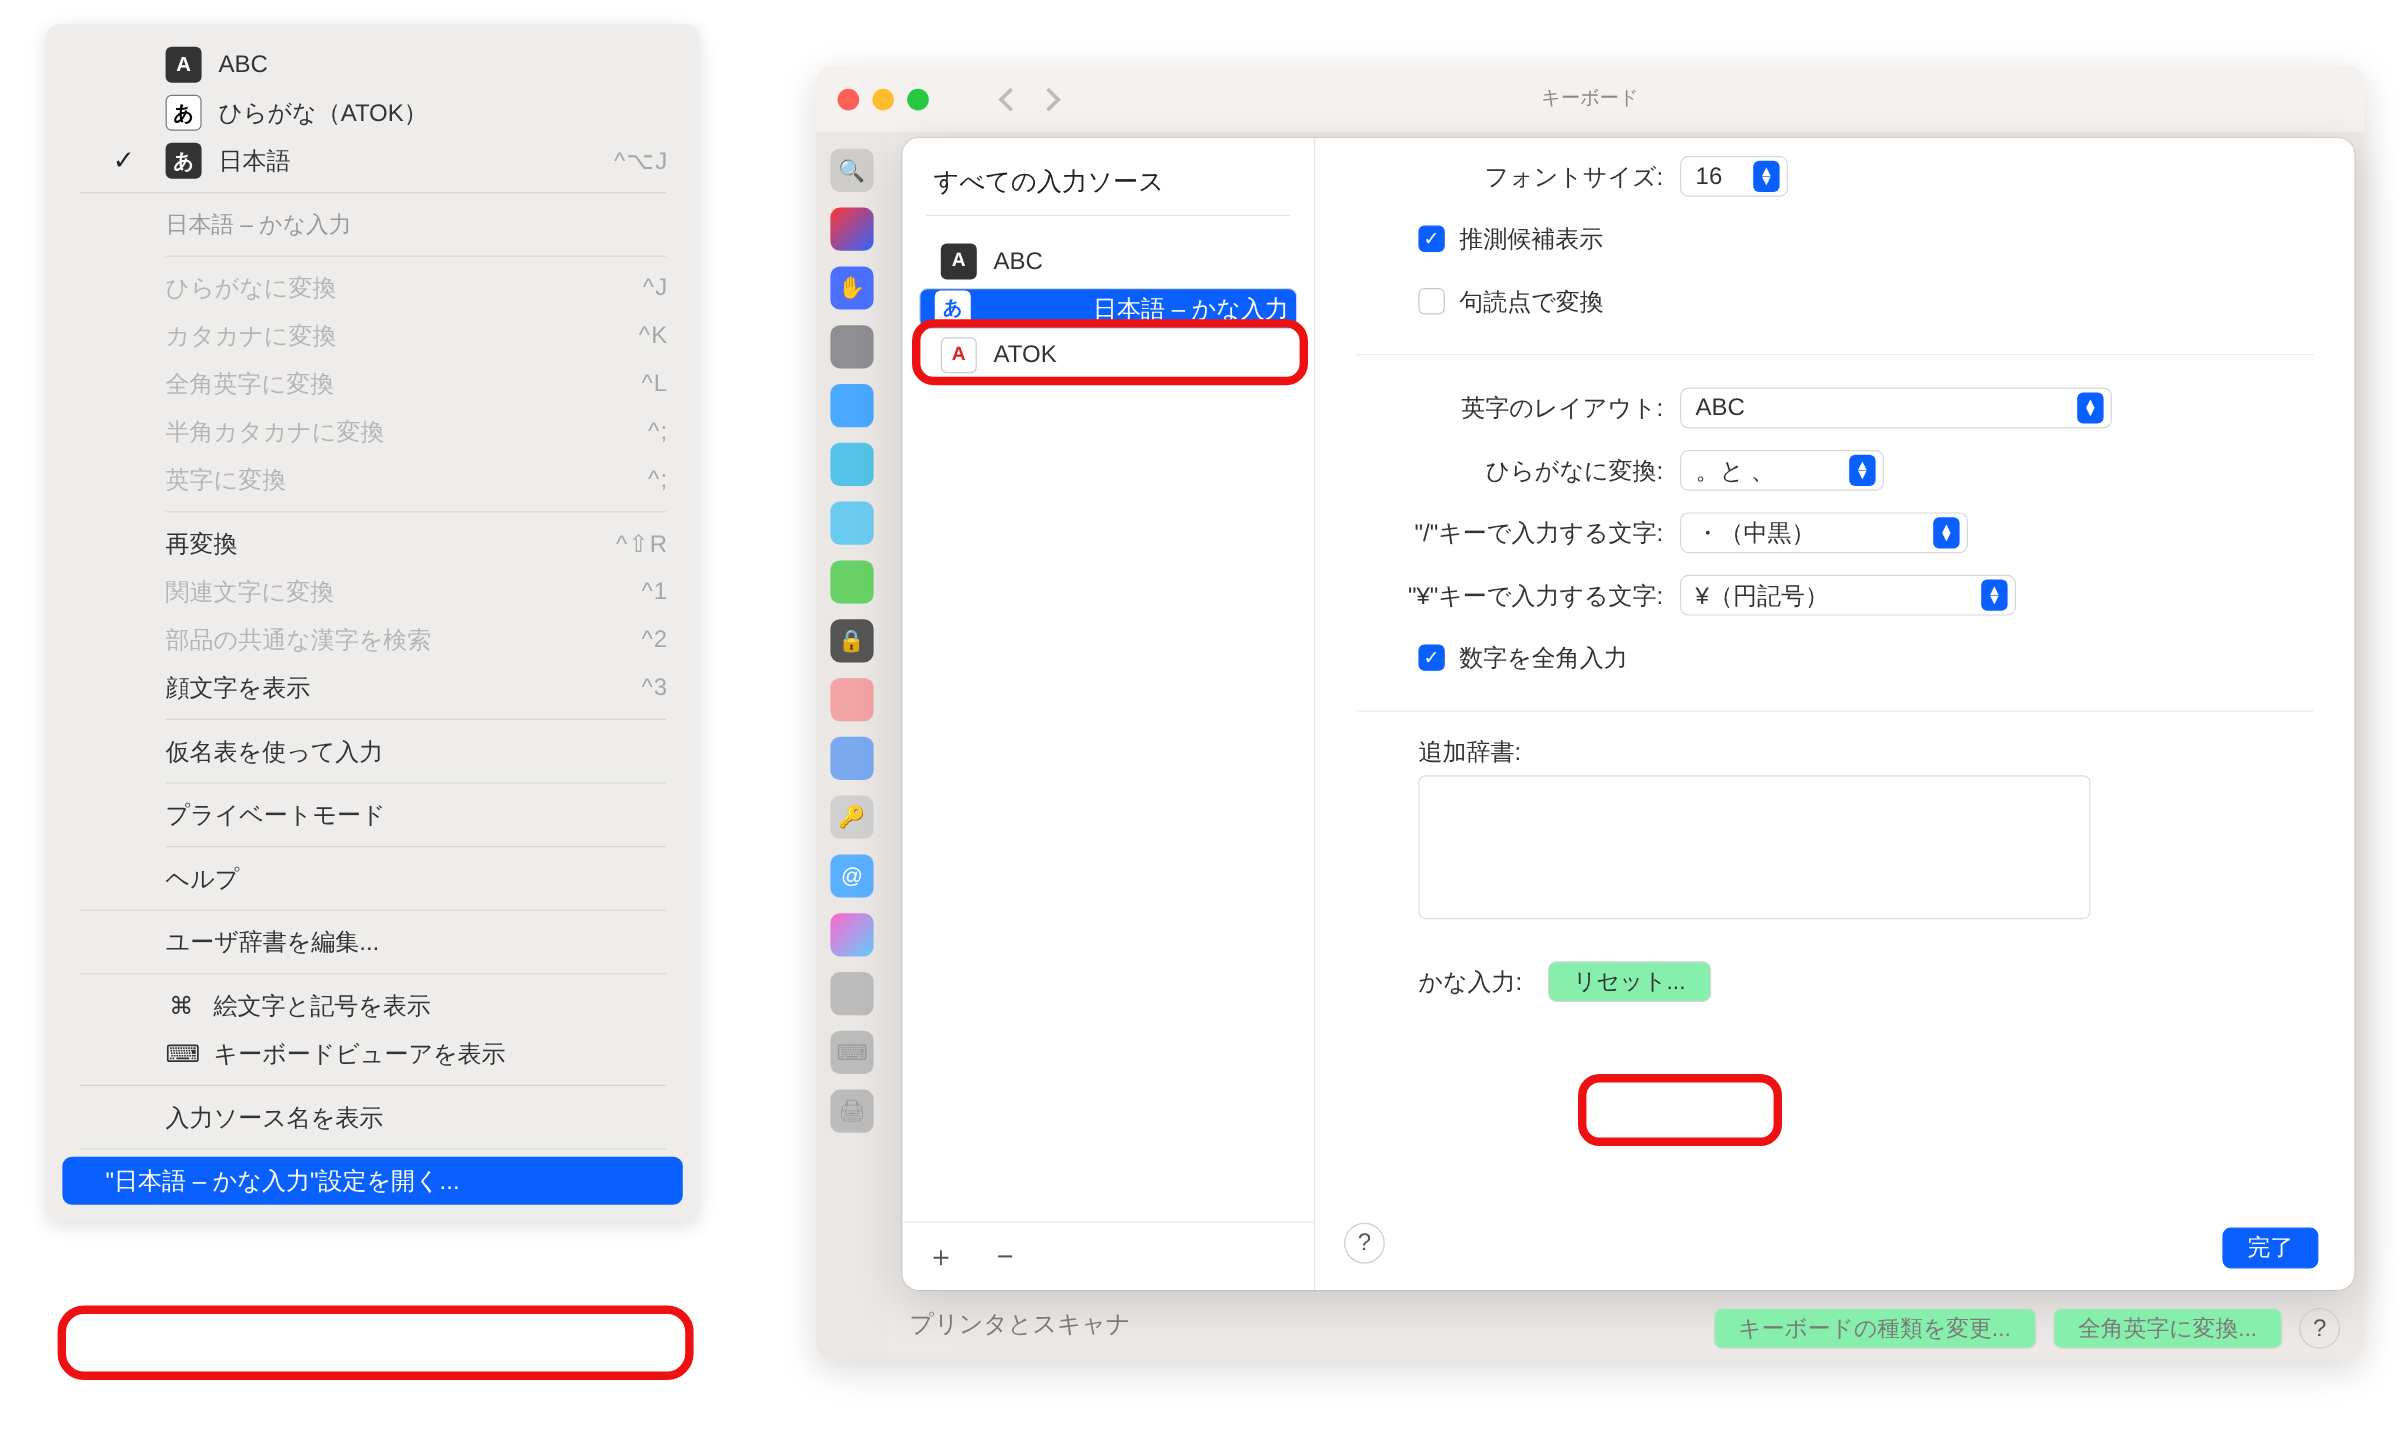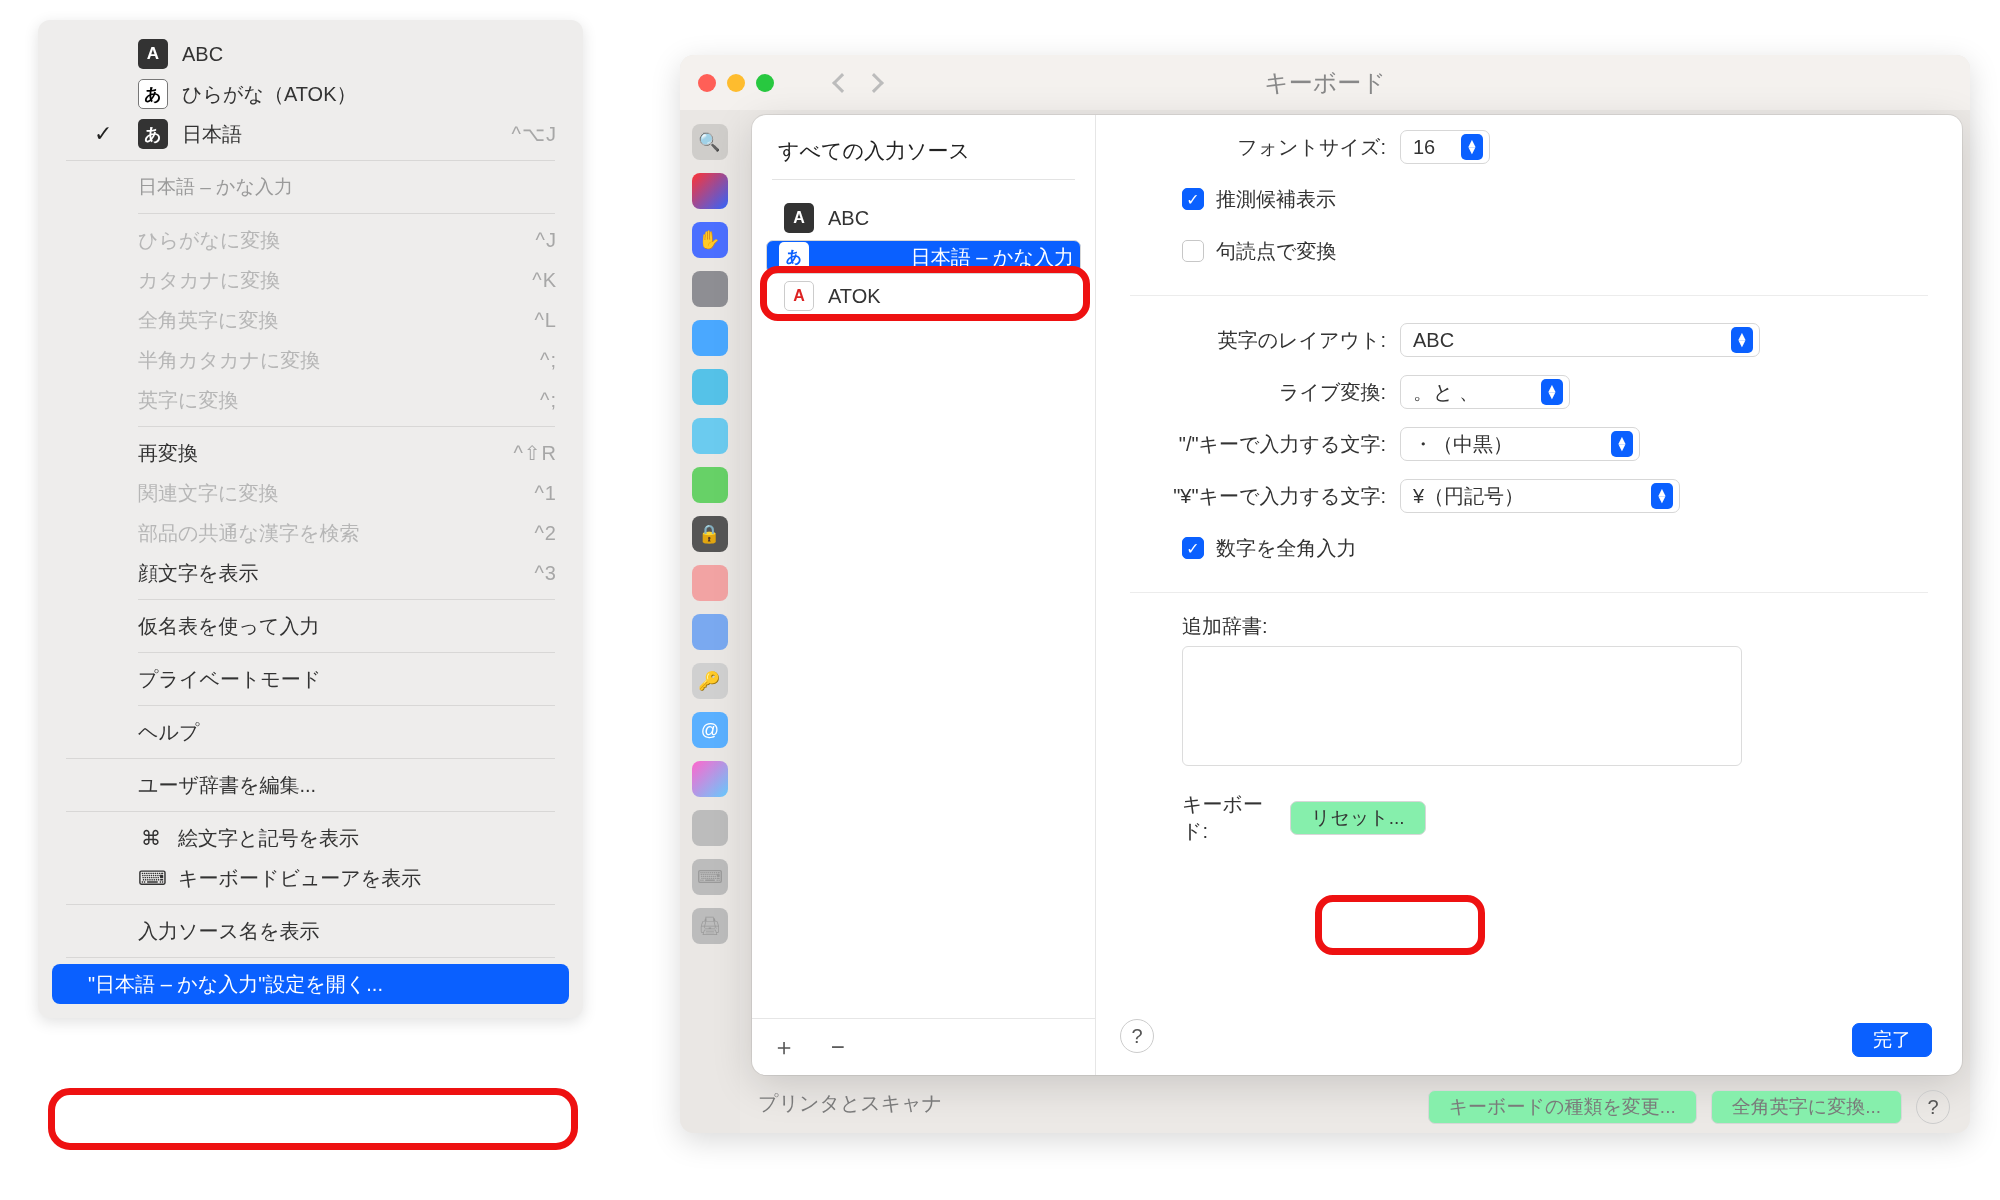--- a/index.html
+++ b/index.html
@@ -43,21 +43,21 @@
 
 
 .syswin {
   position: absolute; left: 680px; top: 55px; width: 1290px; height: 1078px;
   background:#ece9e6; border-radius:14px; box-shadow:0 8px 30px rgba(0,0,0,.15);
   overflow:hidden;
 }
 .titlebar { height:55px; display:flex; align-items:center; padding:0 18px; background:#f4f1ee; }
 .tl-dot { width:18px; height:18px; border-radius:50%; margin-right:11px; }
 .tl-red{background:#ff5f57}.tl-yellow{background:#febc2e}.tl-green{background:#28c840}
-.titlebar .title { position:absolute; left:50%; transform:translateX(-50%); color:#888; font-size:24px; font-weight:500; }
+.titlebar .title { position:absolute; left:50%; transform:translateX(-50%); color:#888; font-size:16px; font-weight:500; }
 .titlebar .nav { margin-left: 50px; display:flex; gap:18px; }
 .chev { width:14px; height:14px; border:solid #bcbcbc; border-width:0 3px 3px 0; display:inline-block; }
 .chev.left{ transform:rotate(135deg);} .chev.right{ transform:rotate(-45deg);}
 
 .sys-body { display:flex; height:calc(100% - 55px); }
 .sys-side {
   width:60px; background:#eae7e4; display:flex; flex-direction:column; align-items:center;
   padding-top:14px; gap:13px; color:#9a9a9a;
 }
 .side-ic { width:36px; height:36px; border-radius:8px; background:#cfcdca; display:flex;align-items:center;justify-content:center;font-size:18px; }
@@ -259,21 +259,21 @@
     </div>
     <div class="hr"></div>
     <div class="form-row">
       <span class="lab">英字のレイアウト:</span>
       <span class="sel" style="min-width:360px">
         <span>ABC</span>
           <span class="arrow">▲<br>▼</span>
       </span>
     </div>
     <div class="form-row">
-      <span class="lab">ライブ変換:</span>
+      <span class="lab">ひらがなに変換:</span>
       <span class="sel" style="min-width:170px">
         <span>。と 、</span>
           <span class="arrow">▲<br>▼</span>
       </span>
     </div>
     <div class="form-row">
       <span class="lab">"/"キーで入力する文字:</span>
       <span class="sel" style="min-width:240px">
         <span>・（中黒）</span>
           <span class="arrow">▲<br>▼</span>
@@ -289,21 +289,21 @@
     <div class="form-row" style="padding-left:52px">
       <span class="cb on">✓</span>
       <span>数字を全角入力</span>
     </div>
     <div class="hr"></div>
     <div style="padding-left:52px">
       <div>追加辞書:</div>
       <div class="dict-box"></div>
     </div>
     <div class="form-row" style="margin-top:28px">
-      <span class="lab" style="width:160px;padding-left:52px;text-align:left">キーボード:</span>
+      <span class="lab" style="width:160px;padding-left:52px;text-align:left">かな入力:</span>
       <span class="btn">リセット...</span>
     </div>
 
     <div style="position:absolute;left:24px;bottom:22px" class="help">?</div>
     <div style="position:absolute;right:30px;bottom:18px" class="btn blue">完了</div>
   </div>
 </div>
 
 <div class="red-box-b"></div>
 <div class="red-box-c"></div>

